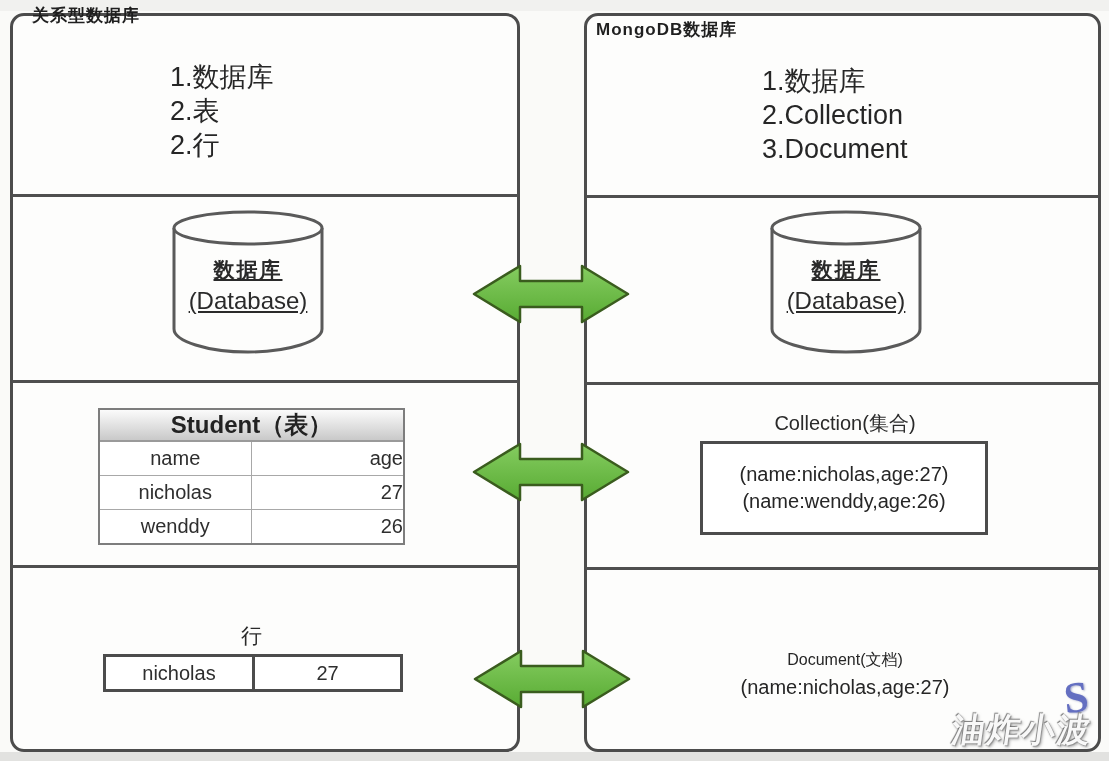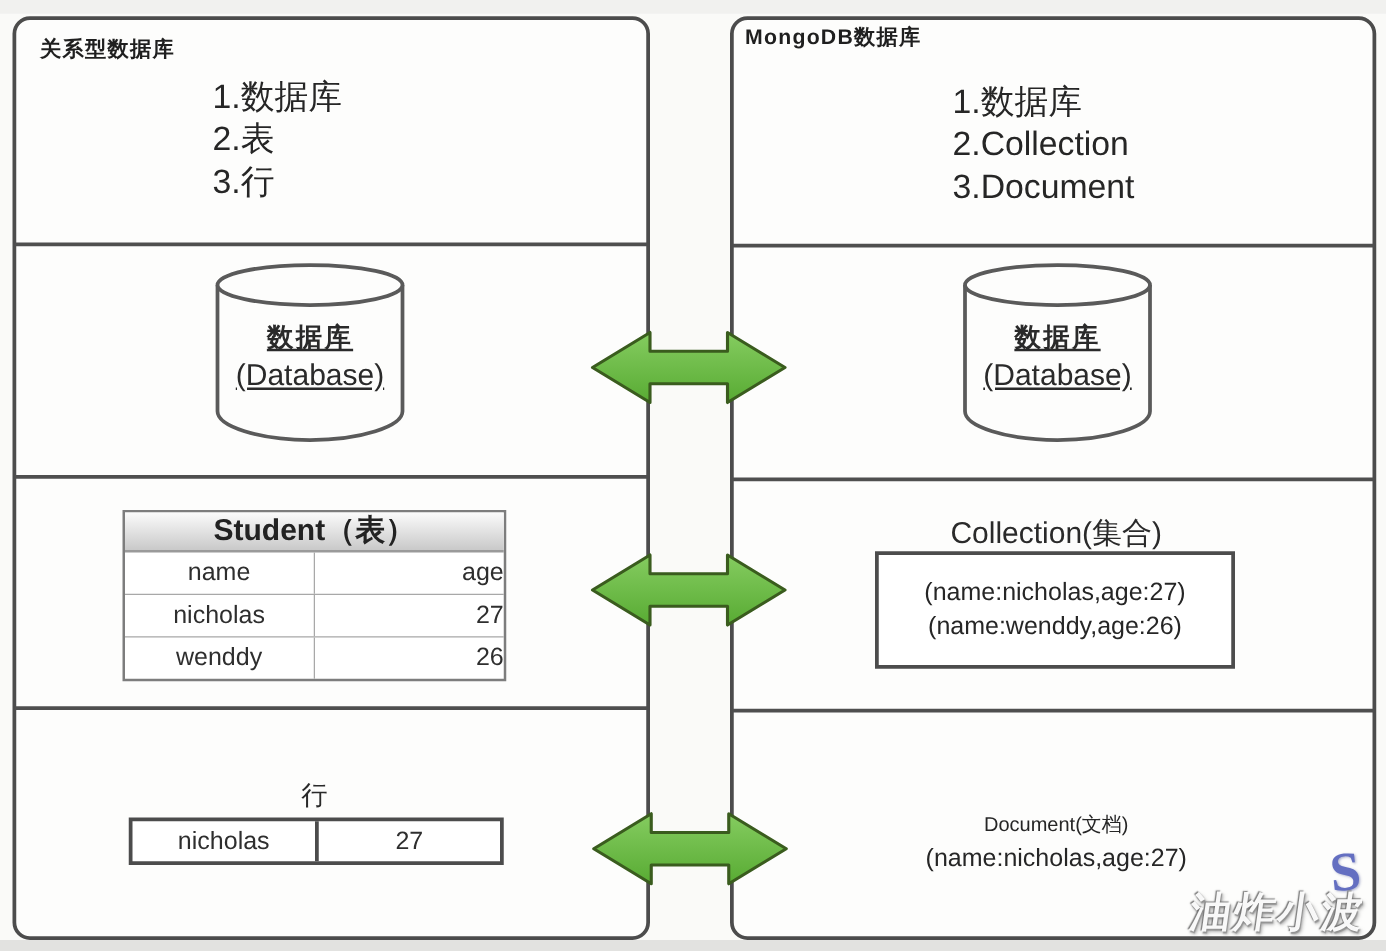--- a/index.html
+++ b/index.html
@@ -30,21 +30,21 @@
 
   .student-table{position:absolute;left:98px;top:408px;width:307px;
     border:2px solid #7d7d7d;background:#fff;box-sizing:border-box;font-size:20px;}
   .st-header{height:30px;line-height:30px;text-align:center;font-weight:bold;font-size:24px;
     background:linear-gradient(#fbfbfb,#c9c9c9);border-bottom:2px solid #9a9a9a;color:#222;}
   .st-row{display:flex;height:33px;line-height:33px;border-bottom:1px solid #a8a8a8;}
   .st-row:last-child{border-bottom:none;}
   .st-cell{width:151px;text-align:center;border-right:1px solid #a8a8a8;}
   .st-cell.c2{width:152px;border-right:none;text-align:right;}
 
-  .collection-title{position:absolute;left:700px;top:410px;width:290px;text-align:center;font-size:24px;color:#2a2a2a;}
+  .collection-title{position:absolute;left:700px;top:410px;width:290px;text-align:center;font-size:20px;color:#2a2a2a;}
   .collection-box{position:absolute;left:700px;top:441px;width:288px;height:94px;box-sizing:border-box;
     border:3px solid #4c4c4c;background:#fff;display:flex;flex-direction:column;justify-content:center;
     text-align:center;font-size:20px;line-height:27px;color:#262626;}
 
   .row-label{position:absolute;left:98px;top:622px;width:307px;text-align:center;font-size:21px;color:#2a2a2a;}
   .row-table{position:absolute;left:103px;top:654px;width:300px;height:38px;box-sizing:border-box;
     border:3px solid #4c4c4c;background:#fff;display:flex;font-size:20px;}
   .row-cell{width:146px;line-height:32px;text-align:center;border-right:3px solid #4c4c4c;}
   .row-cell.c2{flex:1;border-right:none;}
 
@@ -74,26 +74,26 @@
         <stop offset="1" stop-color="#58ab33"></stop>
       </linearGradient>
     </defs>
   </svg>
 
   <div class="panel left"></div>
   <div class="divider dl" style="top:194px"></div>
   <div class="divider dl" style="top:380px"></div>
   <div class="divider dl" style="top:565px"></div>
 
-  <div class="panel-title" style="left:32px;top:28px">关系型数据库</div>
+  <div class="panel-title" style="left:32px;top:4px">关系型数据库</div>
 
   <div class="level-list" style="left:170px;top:60px">
     <div>1.数据库</div>
     <div>2.表</div>
-    <div>3.行</div>
+    <div>2.行</div>
   </div>
 
   <svg class="cyl" style="left:170px;top:204px" viewBox="0 0 156 150">
     <path d="M4,24 L4,125 C4,137 37,148 78,148 C119,148 152,137 152,125 L152,24" fill="#fdfdfc" stroke="#5a5a5a" stroke-width="3"></path>
     <ellipse cx="78" cy="24" rx="74" ry="16" fill="#fdfdfc" stroke="#5a5a5a" stroke-width="3"></ellipse>
   </svg>
   <div class="cyl-label" style="left:170px;top:256px">
     <div class="cn">数据库</div>
     <div class="en">(Database)</div>
   </div>

